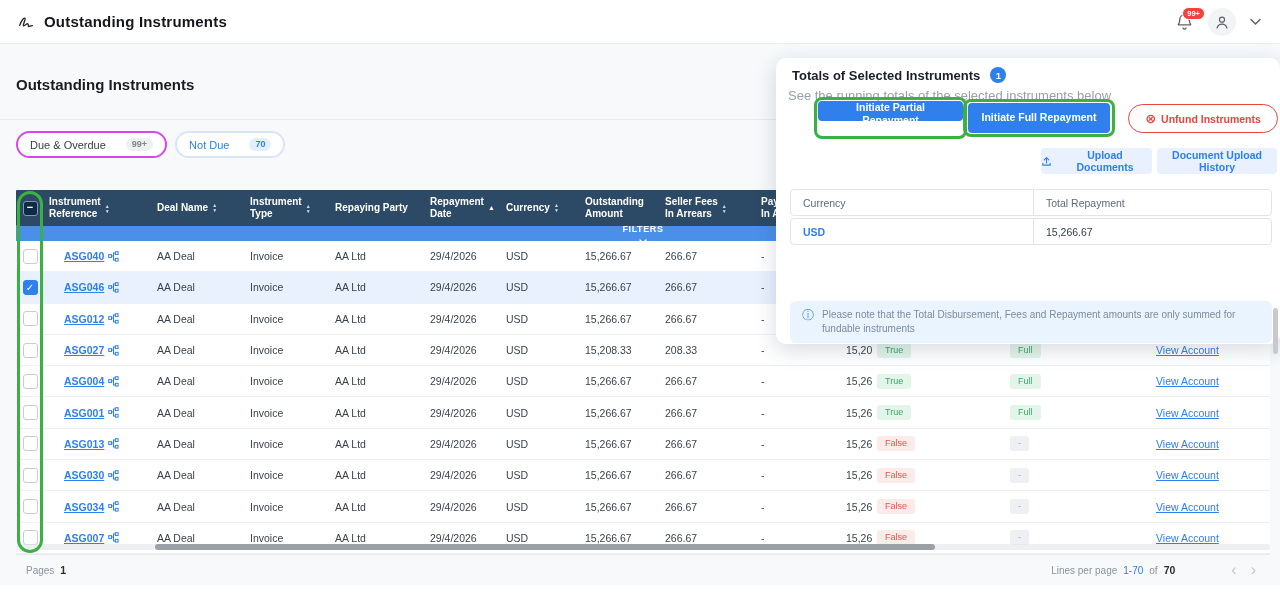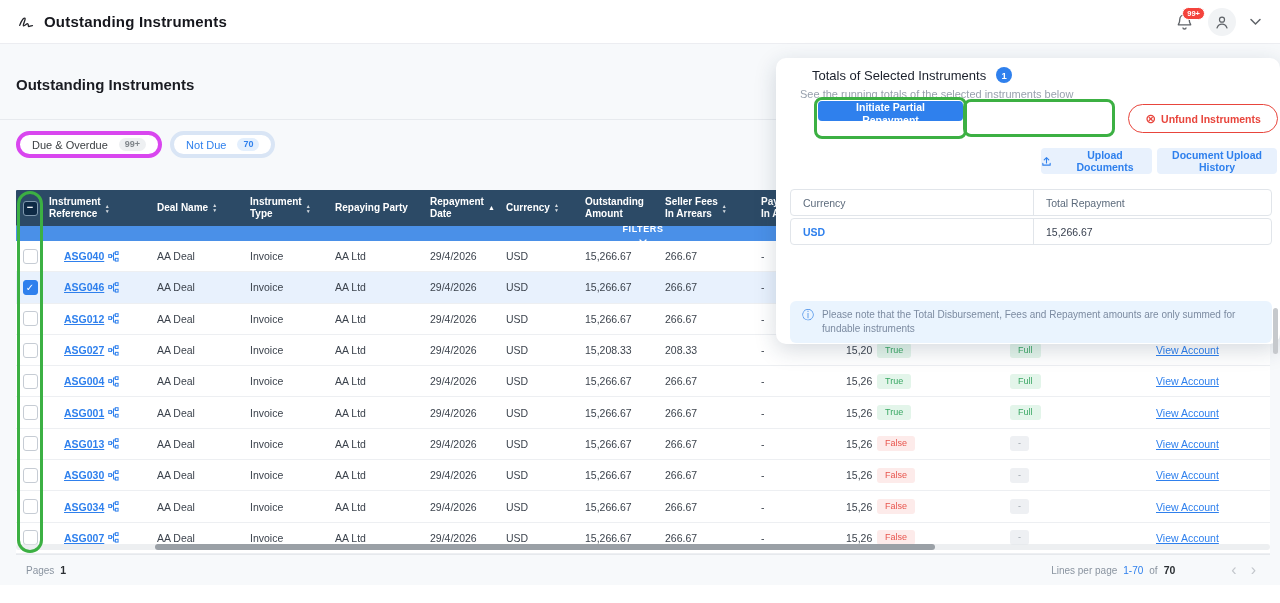--- a/index.html
+++ b/index.html
@@ -22,21 +22,21 @@
   .bell-wrap{position:relative;width:20px;height:20px;cursor:pointer;}
   .notif-badge{position:absolute;top:-5px;right:-10px;background:#F4433C;color:#fff;font-size:7.5px;font-weight:700;padding:2px 4px;border-radius:8px;border:1.5px solid #fff;line-height:1;}
   .avatar{width:28px;height:28px;border-radius:50%;background:#f1f3f5;display:flex;align-items:center;justify-content:center;cursor:pointer;}
 
   
   .page-bg{position:absolute;top:44px;left:0;right:0;height:541px;background:var(--page-bg);}
   .page-heading{position:absolute;left:16px;top:76px;font-size:15px;font-weight:700;color:#1a1c22;}
   .heading-divider{position:absolute;top:119px;left:0;right:0;height:1px;background:#e7eaee;}
 
   .tabs{position:absolute;left:16px;top:131px;display:flex;gap:8px;}
-  .tab{display:flex;align-items:center;gap:11px;height:27px;padding:0 12px;border-radius:14px;background:#fff;border:4px solid #d946ef;font-size:11px;color:#3c4043;cursor:pointer;font-family:inherit;}
+  .tab{display:flex;align-items:center;gap:20px;height:27px;padding:0 12px;border-radius:14px;background:#fff;border:2px solid #d946ef;font-size:11px;color:#3c4043;cursor:pointer;font-family:inherit;}
   .tab.blue{color:var(--accent);border-color:#d9e5f5;}
   .tab-badge{font-size:9px;font-weight:700;padding:2px 6px;border-radius:9px;background:#eef0f2;color:#80868b;line-height:1;}
   .tab.blue .tab-badge{background:#e3effd;color:var(--accent);}
 
   
   .table{position:absolute;left:16px;top:190px;width:1254px;--cols:28px 108px 93px 85px 95px 76px 79px 80px 96px 88px 28px 133px 133px 132px;}
   .thead{display:grid;grid-template-columns:var(--cols);background:var(--table-header-bg);height:36px;align-items:center;color:#fff;border-radius:1px;}
   .th{display:flex;align-items:center;gap:4px;padding-left:5px;font-size:10px;font-weight:700;line-height:1.18;overflow:hidden;}
   .th-label{white-space:pre-line;}
   .sort-both{display:flex;flex-direction:column;gap:1px;}
@@ -77,23 +77,23 @@
   .pagefoot{position:absolute;left:16px;top:554px;width:1254px;height:31px;border-top:1px solid #e6e9ed;display:flex;align-items:center;justify-content:space-between;padding:0 10px;font-size:10px;color:#8a94a0;}
   .pf-left,.pf-right{display:flex;align-items:center;gap:6px;justify-content:space-between;}
   .pf-strong{color:#2b2f33;font-weight:700;font-size:10.5px;}
   .pf-range{color:var(--accent);cursor:pointer;}
   .pf-chev{font-size:16px;color:#c3c7cc;line-height:1;cursor:pointer;background:none;border:none;padding:0 4px;font-family:inherit;}
   .pf-chev.prev{margin-left:46px;}
 
   
   .panel{position:absolute;left:776px;top:58px;width:504px;height:286px;background:#fff;border-radius:10px;box-shadow:0 6px 22px rgba(30,50,80,.18);z-index:10;}
   .p-head{position:absolute;left:16px;top:9px;display:flex;align-items:center;gap:10px;}
-  .p-title{font-size:13px;font-weight:400;color:#1a1f2b;margin-left:20px;}
+  .p-title{font-size:13px;font-weight:700;color:#1a1f2b;}
   .p-count{width:16px;height:16px;border-radius:50%;background:var(--accent);color:#fff;font-size:9.5px;font-weight:700;display:flex;align-items:center;justify-content:center;}
-  .p-sub{position:absolute;left:24px;top:30px;font-size:11px;color:#98a1ae;}
+  .p-sub{position:absolute;left:12px;top:30px;font-size:13px;color:#98a1ae;}
   .panel button{font-family:inherit;cursor:pointer;}
   .btn-primary{position:absolute;background:var(--accent);color:#fff;border:none;border-radius:4px;font-size:10.5px;font-weight:700;line-height:1.25;}
   .btn-partial{left:42px;top:43px;width:145px;height:20px;padding:0 14px;}
   .btn-full{left:192px;top:45px;width:142px;height:30px;}
   .btn-unfund{position:absolute;left:352px;top:46px;width:150px;height:29px;background:#fff;border:1px solid var(--danger);color:var(--danger);border-radius:15px;font-size:10.5px;font-weight:700;display:flex;align-items:center;justify-content:center;gap:5px;}
   .unfund-icon{font-size:13px;line-height:1;}
   .btn-light{position:absolute;top:90px;height:26px;background:var(--light-btn-bg);color:var(--accent);border:none;border-radius:4px;font-size:10.5px;font-weight:700;display:flex;align-items:center;justify-content:center;gap:6px;margin-left:28px;}
   .btn-upload{left:237px;width:111px;}
   .btn-history{left:353px;width:120px;}
   .totals-table{position:absolute;left:14px;top:131px;width:482px;}
@@ -565,20 +565,21 @@
   </footer>
 
   <aside class="panel">
     <div class="p-head">
       <span class="p-title">Totals of Selected Instruments</span>
       <span class="p-count">1</span>
     </div>
     <div class="p-sub">See the running totals of the selected instruments below</div>
 
     <button class="btn-primary btn-partial">Initiate Partial Repayment</button>
+    <button class="btn-primary btn-full">Initiate Full Repayment</button>
     <button class="btn-unfund">
       <span class="unfund-icon">⊗</span>
       <span>Unfund Instruments</span>
     </button>
     <button class="btn-light btn-upload">
       <span>
         <svg width="11" height="11" viewBox="0 0 24 24" fill="none" stroke="#2f80ed" stroke-width="2.4" stroke-linecap="round" stroke-linejoin="round">
           <path d="M12 15V4M7 8.5L12 3.5l5 5M4 16v4h16v-4"></path>
         </svg>
       </span>

